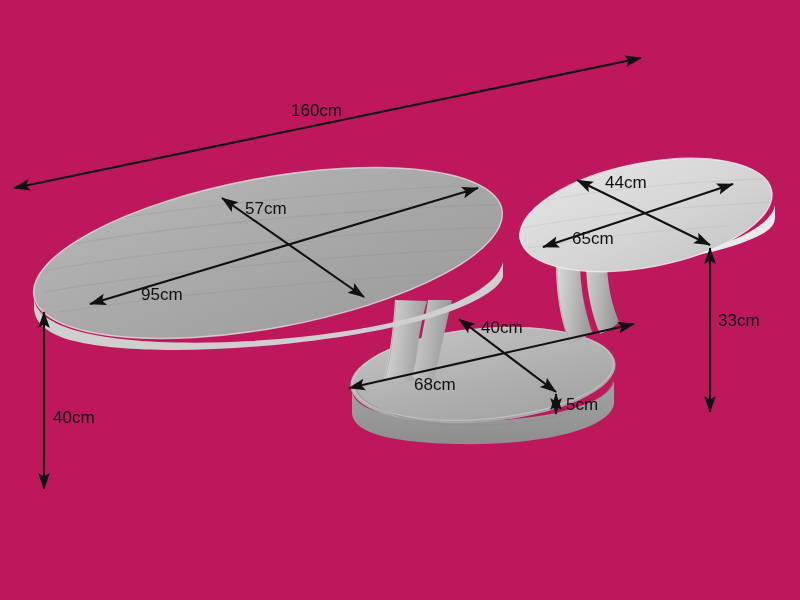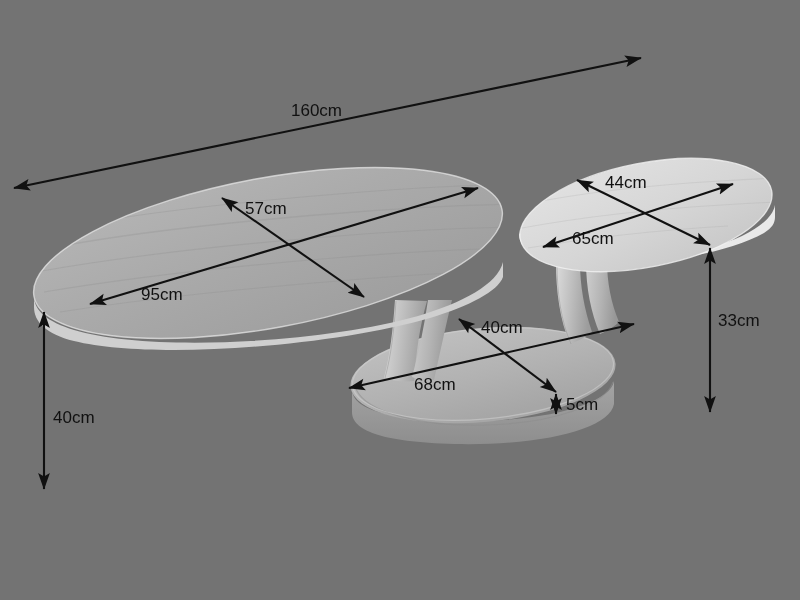--- a/index.html
+++ b/index.html
@@ -4,21 +4,21 @@
 <style>
   html, body {
     margin: 0;
     padding: 0;
     background: #ffffff;
   }
   #stage {
     position: relative;
     width: 800px;
     height: 600px;
-    background: #737373;
+    background: #be185d;
     overflow: hidden;
     font-family: "Liberation Sans", sans-serif;
   }
   #drawing {
     position: absolute;
     left: 0;
     top: 0;
     width: 800px;
     height: 600px;
   }

